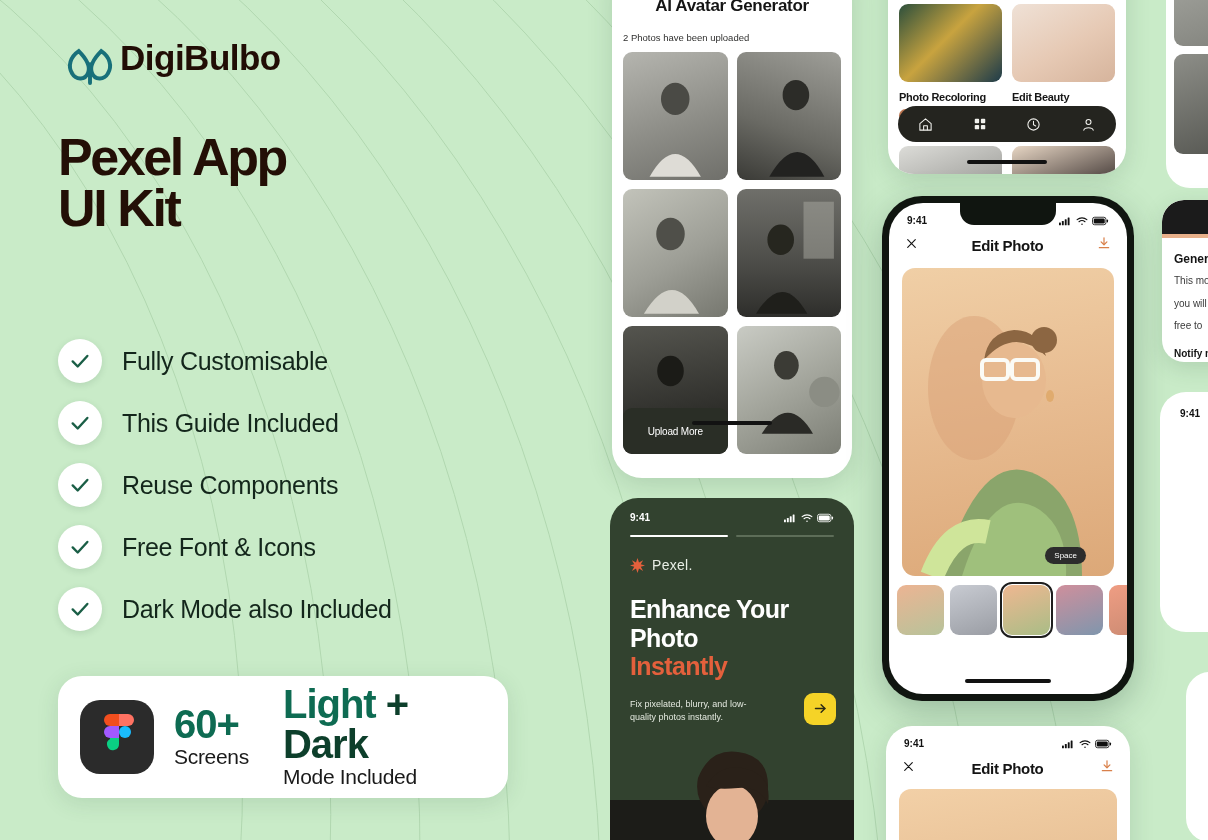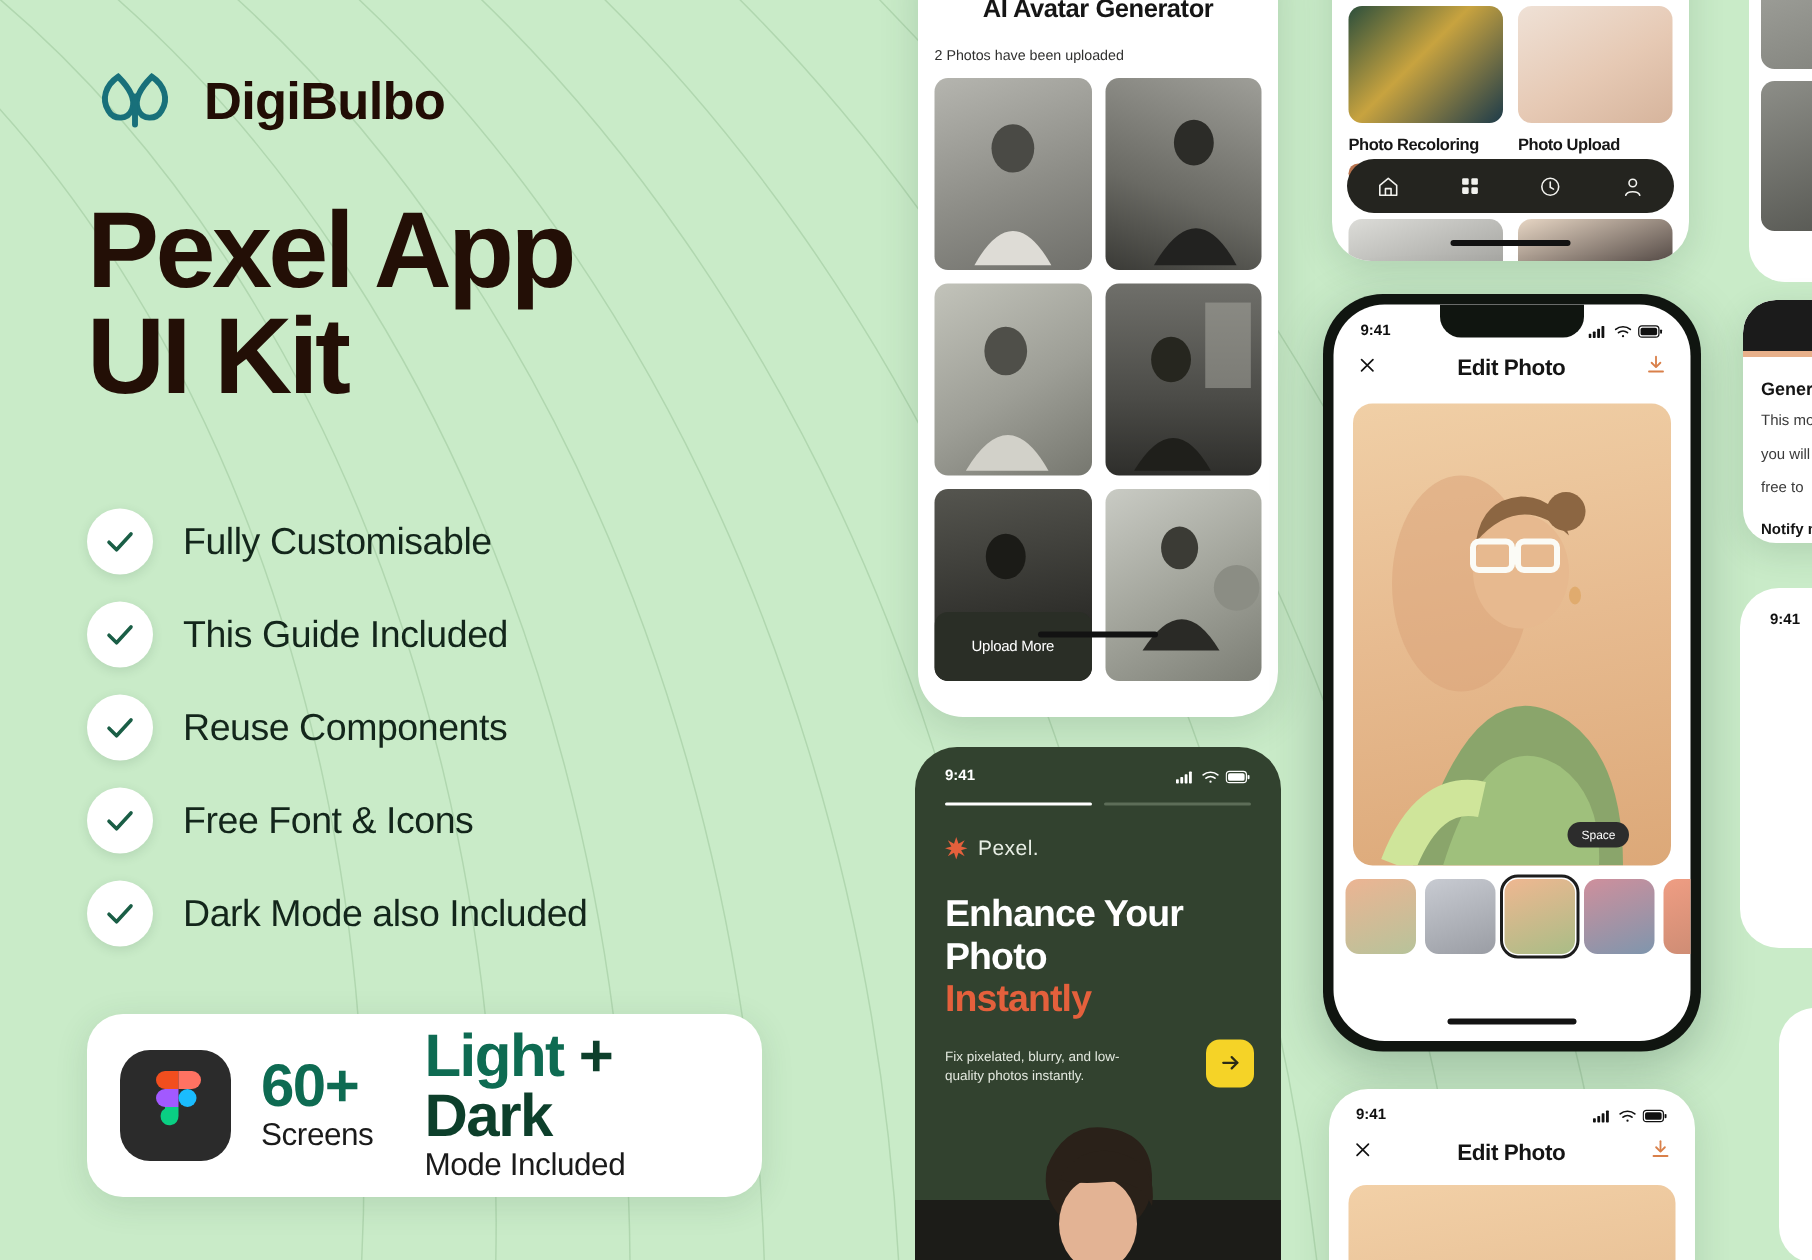--- a/index.html
+++ b/index.html
@@ -7,27 +7,27 @@
   body {
     font-family:"Liberation Sans", sans-serif;
     background:#c9ebc8;
     position:relative;
   }
   .bg-arcs { position:absolute; inset:0; z-index:0; pointer-events:none; }
 
   
   .left { position:absolute; left:0; top:0; width:612px; height:840px; z-index:3; }
 
-  .brand { position:absolute; left:60px; top:38px; display:flex; align-items:center; gap:16px; }
+  .brand { position:absolute; left:60px; top:38px; display:flex; }
   .brand-mark { width:60px; height:60px; }
   .brand-name { font-size:35px; font-weight:bold; color:#210d05; letter-spacing:-0.5px; }
 
   .headline {
     position:absolute; left:58px; top:132px;
-    font-size:72px; line-height:0.99; font-weight:bold;
+    font-size:52px; line-height:0.99; font-weight:bold;
     color:#230f06; letter-spacing:-2.4px;
   }
   .headline span { display:block; }
 
   .features { position:absolute; left:58px; top:330px; }
   .feat { display:flex; align-items:center; gap:20px; height:62px; }
   .feat-badge {
     width:44px; height:44px; border-radius:50%; background:#ffffff;
     display:flex; align-items:center; justify-content:center; flex:0 0 44px;
     box-shadow:0 2px 7px rgba(30,70,45,0.13);
@@ -331,21 +331,21 @@
     <div class="card-col">
       <div class="card-img" style="background:linear-gradient(135deg,#2c4f3c,#c8a33f 45%,#1d3b4a)"></div>
       <div class="card-t">Photo Recoloring</div>
       <div class="card-by">
         <span class="card-av" style="background:#b9744f"></span>
         <span class="card-byt">by Sara</span>
       </div>
     </div>
     <div class="card-col">
       <div class="card-img" style="background:linear-gradient(150deg,#efe1d6,#e6c9b4 55%,#d6b49c)"></div>
-      <div class="card-t">Photo Upload</div>
+      <div class="card-t">Edit Beauty</div>
       <div class="card-by">
         <span class="card-av" style="background:#4a3b33"></span>
         <span class="card-byt">by Jonathan</span>
       </div>
     </div>
   </div>
   <div class="cards-bottom">
     <div style="background:linear-gradient(160deg,#dcdcd8,#9c9c98)"></div>
     <div style="background:linear-gradient(160deg,#e7d6c4,#3b3230)"></div>
   </div>

